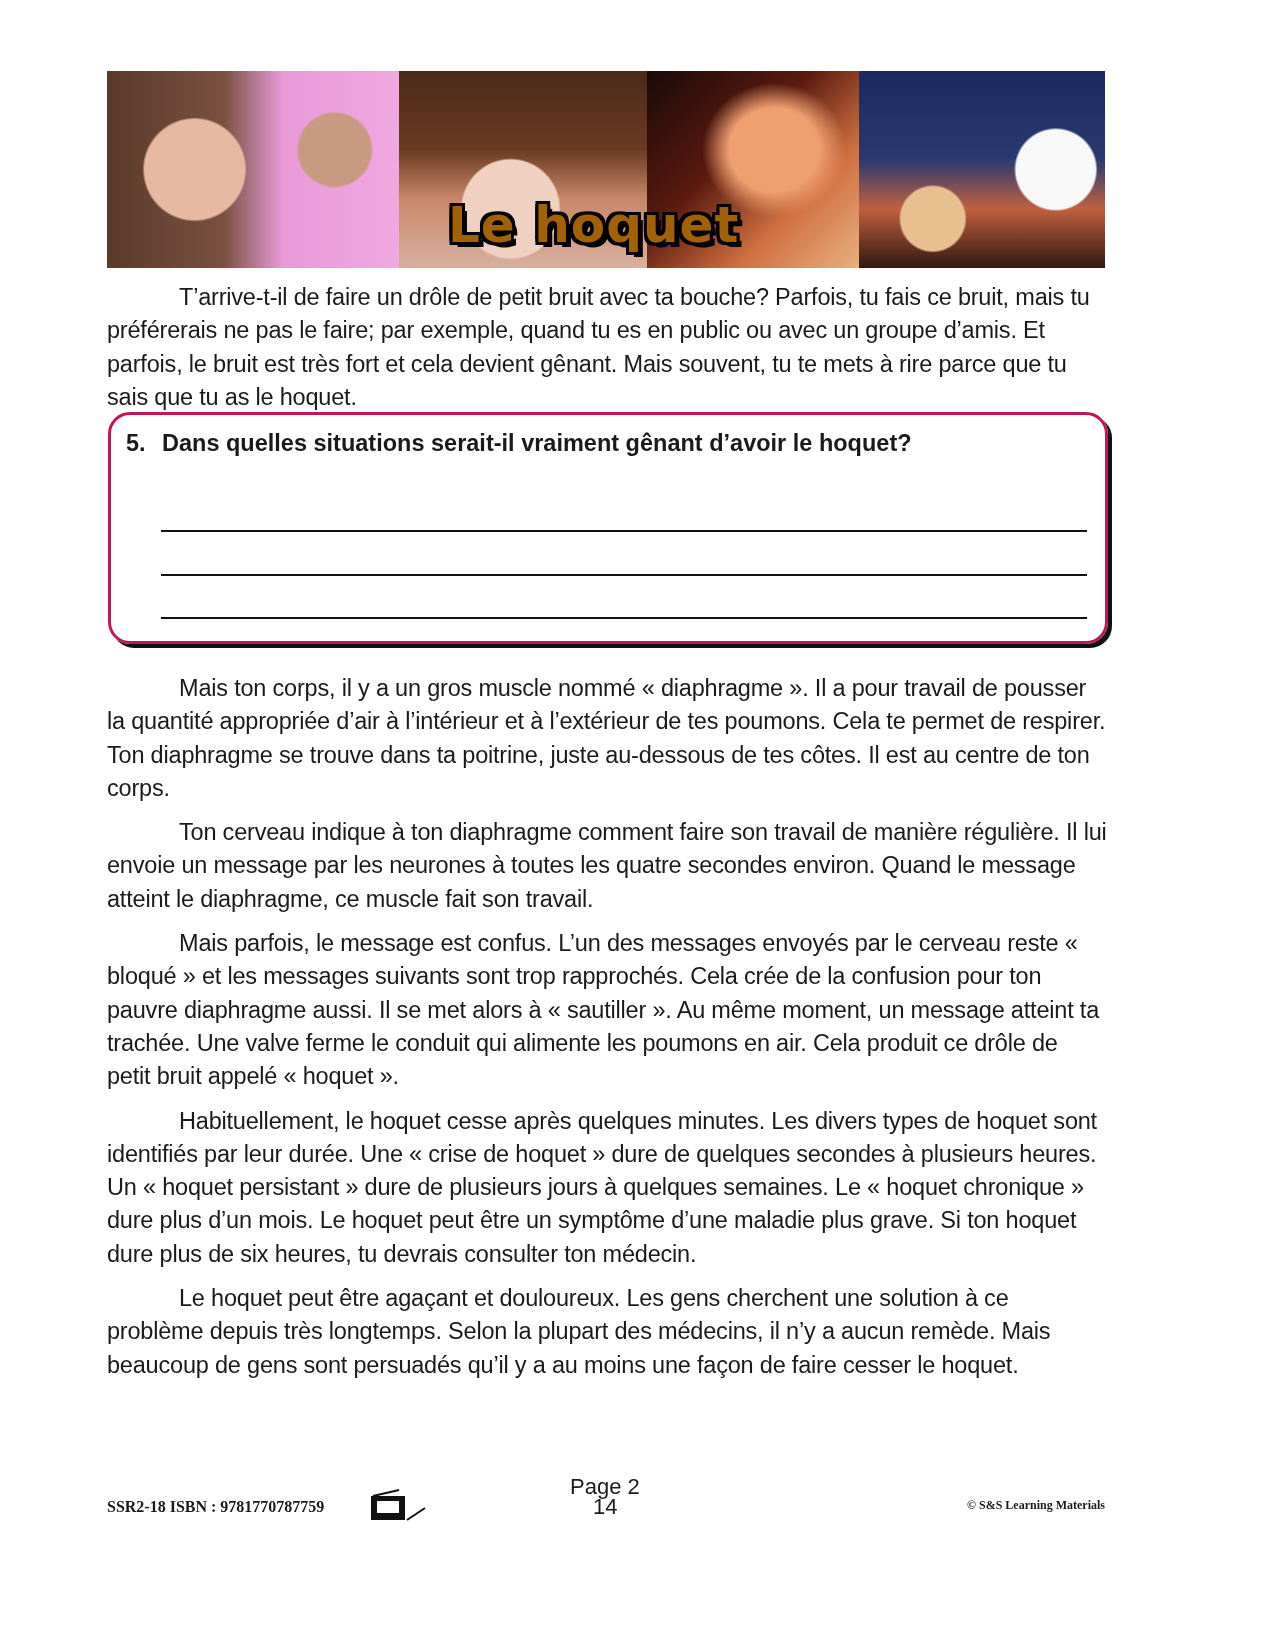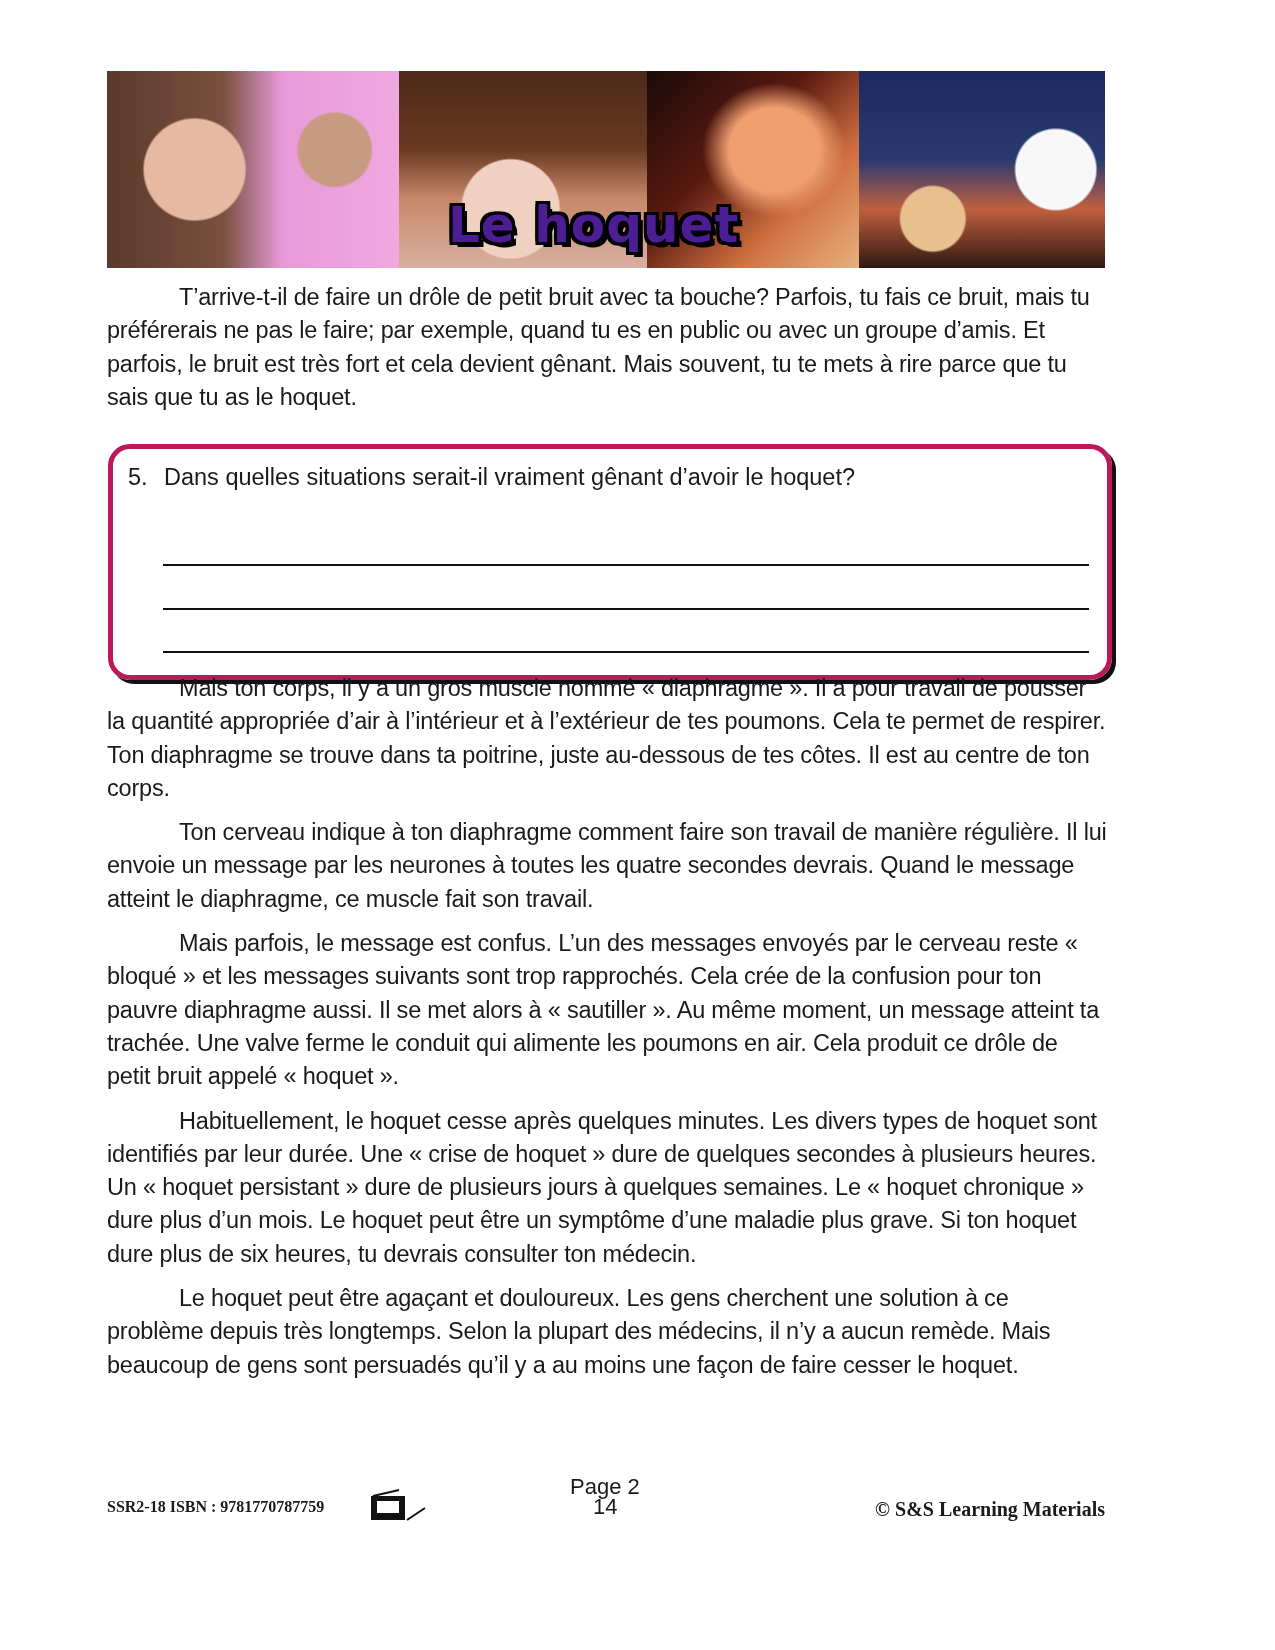--- a/index.html
+++ b/index.html
@@ -3,33 +3,33 @@
 <meta charset="utf-8">
 <style>
   html, body { margin:0; padding:0; background:#fff; }
   body { width:1275px; height:1650px; position:relative; overflow:hidden; font-family:"DejaVu Sans", sans-serif; color:#1a1a1a; }
   .banner { position:absolute; left:107px; top:71px; width:998px; height:197px; display:flex; overflow:hidden; }
   .ph { height:100%; position:relative; }
   .ph1 { width:292px; background: radial-gradient(circle at 30% 50%, #e8b9a2 0 22%, transparent 23%), radial-gradient(circle at 78% 40%, #c99a82 0 14%, transparent 15%), linear-gradient(90deg,#5a3a2a 0%, #7a5040 40%, #e89ad8 60%, #f0a8e0 100%); }
   .ph2 { width:248px; background: radial-gradient(ellipse at 45% 70%, #f0d0c0 0 25%, transparent 26%), linear-gradient(180deg,#4a2a18 0%, #6b3a22 40%, #c8886a 65%, #d8b0a0 100%); }
   .ph3 { width:212px; background: radial-gradient(ellipse at 60% 40%, #f0a070 0 25%, transparent 40%), linear-gradient(135deg,#1a0a08 0%, #5a1a10 40%, #d07040 70%, #e8b080 100%); }
   .ph4 { width:246px; background: radial-gradient(circle at 80% 50%, #f8f8f8 0 18%, transparent 19%), radial-gradient(circle at 30% 75%, #e8c090 0 14%, transparent 15%), linear-gradient(180deg,#1a2a60 0%, #2a3a70 45%, #c06040 70%, #301810 100%); }
-  .title { position:absolute; left:448px; top:196px; font-family:"DejaVu Sans", sans-serif; font-weight:bold; font-size:50px; color:#4c1d95; letter-spacing:1px;
+  .title { position:absolute; left:448px; top:196px; font-family:"DejaVu Sans", sans-serif; font-weight:bold; font-size:50px; color:#a16207; letter-spacing:1px;
     text-shadow: -3px -3px 0 #000, 3px -3px 0 #000, -3px 3px 0 #000, 3px 3px 0 #000, 0 3px 0 #000, 0 -3px 0 #000, 3px 0 0 #000, -3px 0 0 #000, 5px 5px 0 #000; }
   .para { position:absolute; left:107px; width:1000px; font-size:23.5px; line-height:33.3px; letter-spacing:-0.2px; font-family:"Liberation Sans", sans-serif; }
   .para p { margin:0; text-indent:72px; }
-  .qbox { position:absolute; left:108px; top:444px; width:994px; height:226px; border:5px solid #be185d; border-radius:22px; box-shadow:4px 4px 0 #111; }
+  .qbox { position:absolute; left:108px; top:412px; width:994px; height:226px; border:3px solid #be185d; border-radius:22px; box-shadow:4px 4px 0 #111;font-weight:bold; }
   .q { position:absolute; left:15px; top:12px; font-size:23.5px; line-height:33.3px; font-family:"Liberation Sans", sans-serif; }
   .q .num { display:inline-block; width:36px; }
   .q .line2 { padding-left:36px; }
   .ansline { position:absolute; left:50px; right:18px; height:0; border-top:2.5px solid #111; }
   .footer { position:absolute; top:1494px; left:107px; width:998px; height:30px; }
   .fleft { position:absolute; left:0; top:4px; font-family:"Liberation Serif", serif; font-weight:bold; font-size:16px; }
   .fnum { position:absolute; left:486px; top:0; font-size:22px; font-family:"Liberation Sans", sans-serif; }
-  .fright { position:absolute; right:0; top:4px; font-family:"Liberation Serif", serif; font-weight:bold; font-size:20px; }
+  .fright { position:absolute; right:0; top:4px; font-family:"Liberation Serif", serif; font-weight:bold; font-size:12px; }
   .pagelabel { position:absolute; top:1450px; left:570px; font-size:22px; font-family:"Liberation Sans", sans-serif;margin-top:24px; }
   .logo { position:absolute; left:262px; top:-6px; width:70px; height:36px; }
 </style>
 </head>
 <body>
 
 <div class="banner">
   <div class="ph ph1"></div>
   <div class="ph ph2"></div>
   <div class="ph ph3"></div>
@@ -45,21 +45,21 @@
   <div class="q">
     <div><span class="num">5.</span><span>Dans quelles situations serait-il vraiment gênant d’avoir le hoquet?</span></div>
   </div>
   <div class="ansline" style="top:115px;"></div>
   <div class="ansline" style="top:159px;"></div>
   <div class="ansline" style="top:202px;"></div>
 </div>
 
 <div class="para" style="top:672px;">
   <p style="margin-bottom:11px;">Mais ton corps, il y a un gros muscle nommé « diaphragme ». Il a pour travail de pousser la quantité appropriée d’air à l’intérieur et à l’extérieur de tes poumons. Cela te permet de respirer. Ton diaphragme se trouve dans ta poitrine, juste au-dessous de tes côtes. Il est au centre de ton corps.</p>
-  <p style="margin-bottom:11px;">Ton cerveau indique à ton diaphragme comment faire son travail de manière régulière. Il lui envoie un message par les neurones à toutes les quatre secondes devrais. Quand le message atteint le diaphragme, ce muscle fait son travail.</p>
+  <p style="margin-bottom:11px;">Ton cerveau indique à ton diaphragme comment faire son travail de manière régulière. Il lui envoie un message par les neurones à toutes les quatre secondes environ. Quand le message atteint le diaphragme, ce muscle fait son travail.</p>
   <p style="margin-bottom:11px;">Mais parfois, le message est confus. L’un des messages envoyés par le cerveau reste « bloqué » et les messages suivants sont trop rapprochés. Cela crée de la confusion pour ton pauvre diaphragme aussi. Il se met alors à « sautiller ». Au même moment, un message atteint ta trachée. Une valve ferme le conduit qui alimente les poumons en air. Cela produit ce drôle de petit bruit appelé « hoquet ».</p>
   <p style="margin-bottom:11px;">Habituellement, le hoquet cesse après quelques minutes. Les divers types de hoquet sont identifiés par leur durée. Une « crise de hoquet » dure de quelques secondes à plusieurs heures. Un « hoquet persistant » dure de plusieurs jours à quelques semaines. Le « hoquet chronique » dure plus d’un mois. Le hoquet peut être un symptôme d’une maladie plus grave. Si ton hoquet dure plus de six heures, tu devrais consulter ton médecin.</p>
   <p>Le hoquet peut être agaçant et douloureux. Les gens cherchent une solution à ce problème depuis très longtemps. Selon la plupart des médecins, il n’y a aucun remède. Mais beaucoup de gens sont persuadés qu’il y a au moins une façon de faire cesser le hoquet.</p>
 </div>
 
 <div class="pagelabel">Page 2</div>
 
 <div class="footer">
   <span class="fleft">SSR2-18  ISBN : 9781770787759</span>
   <svg class="logo" viewBox="0 0 70 36">

